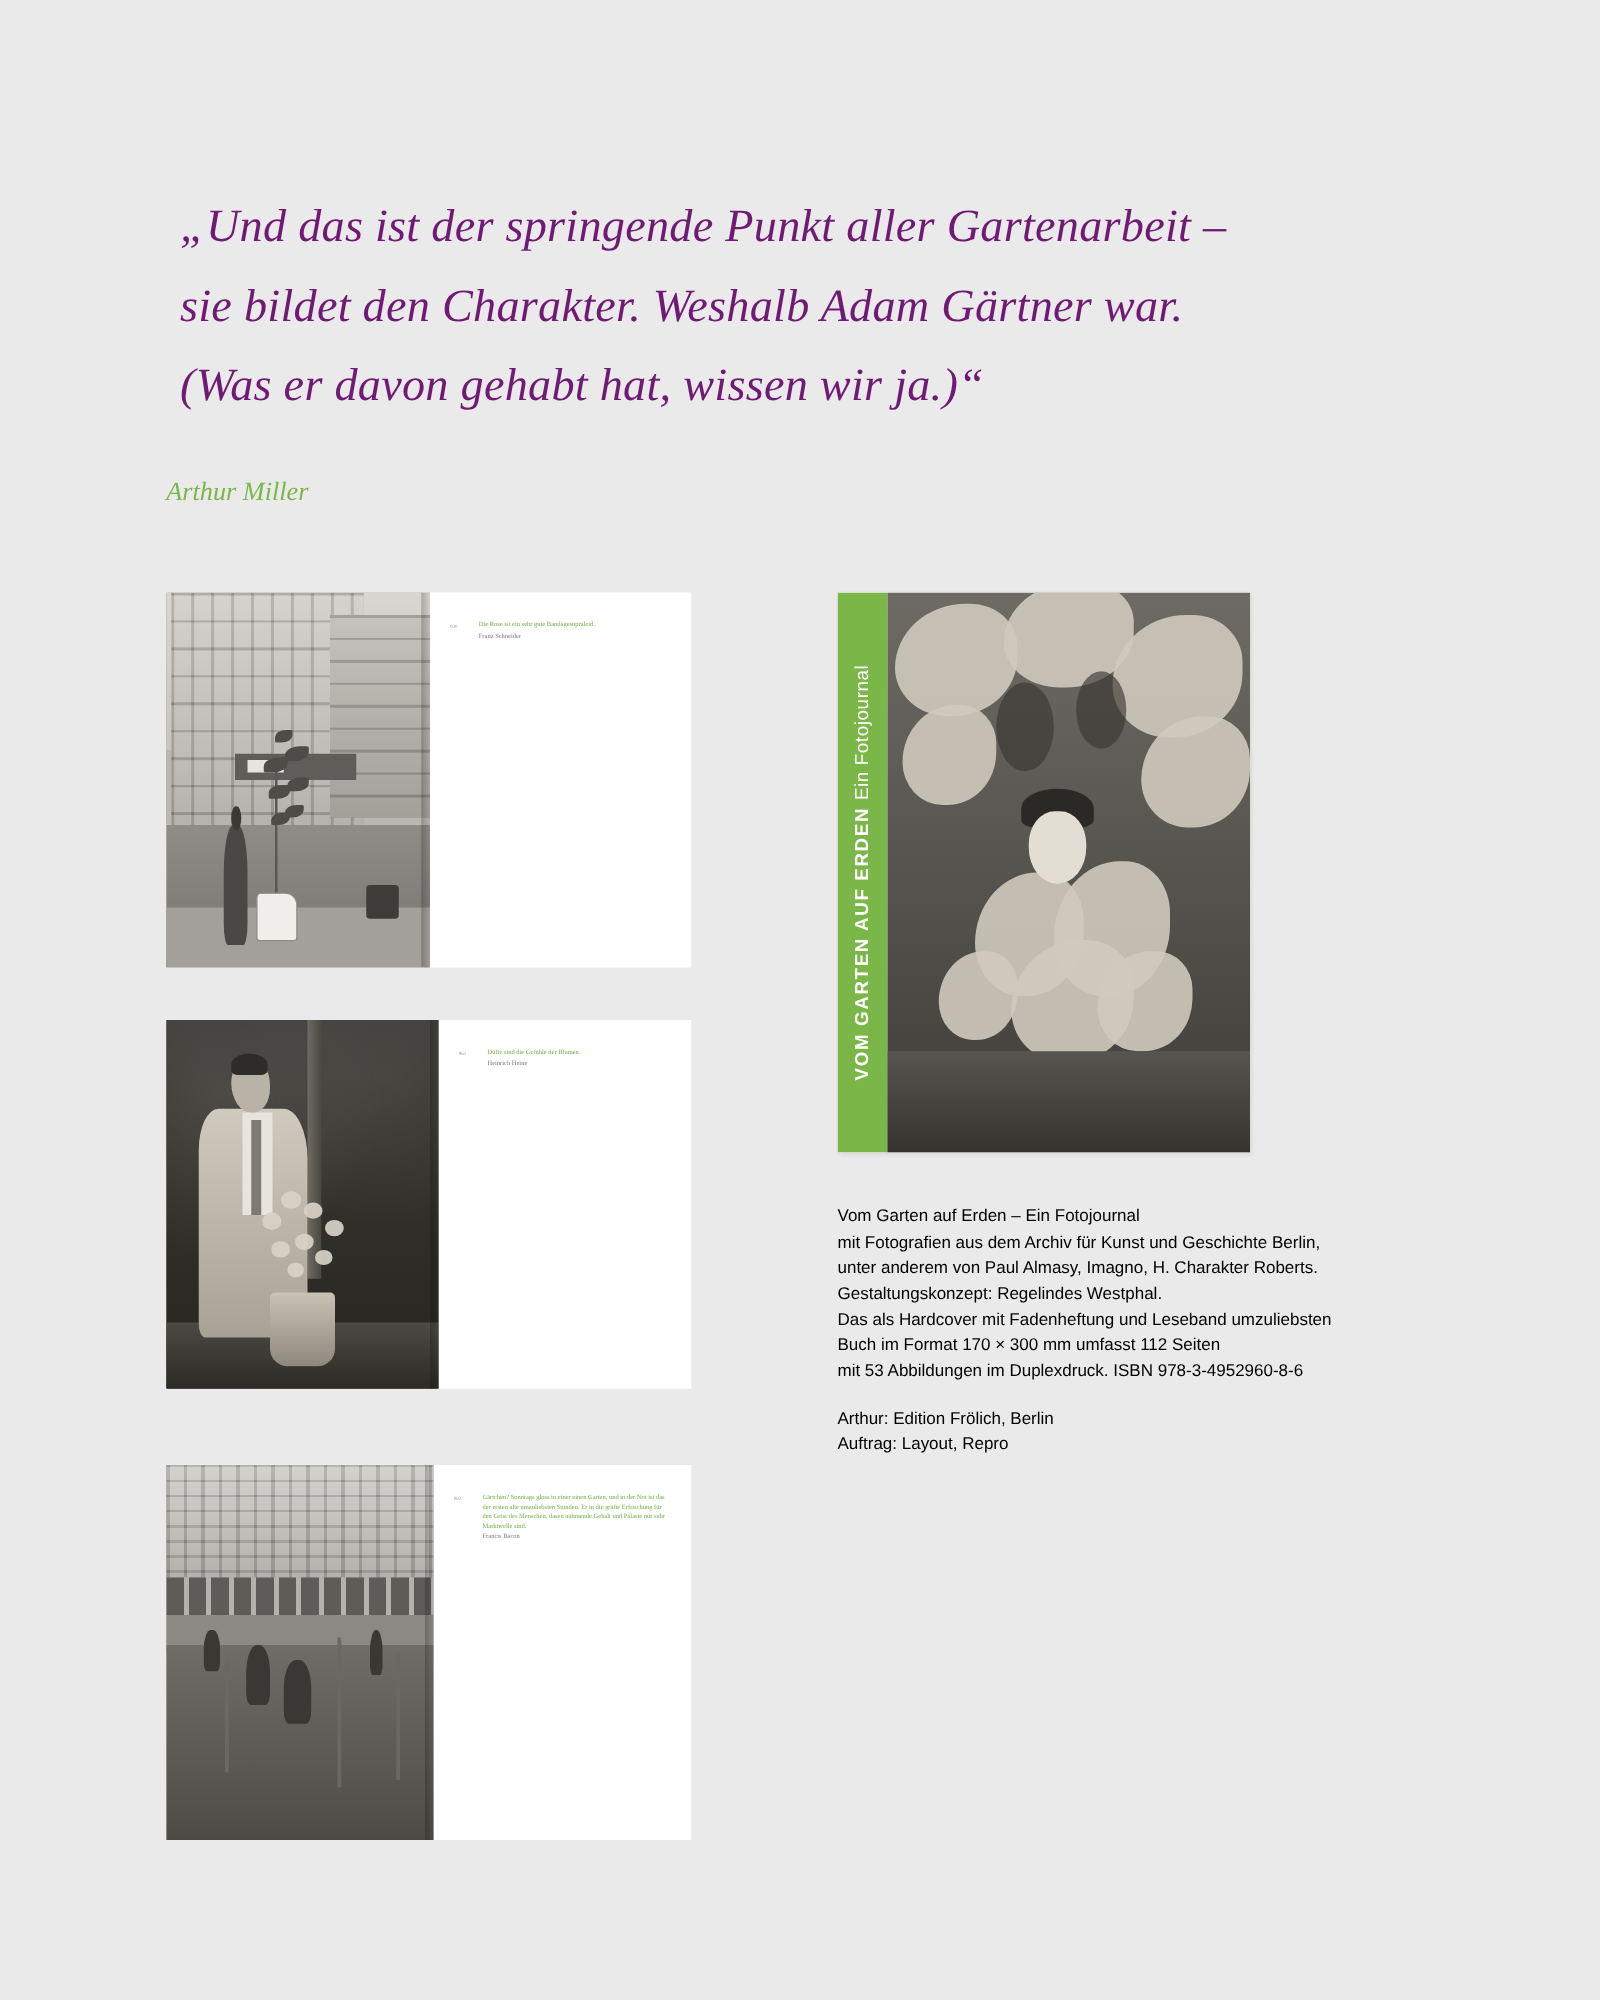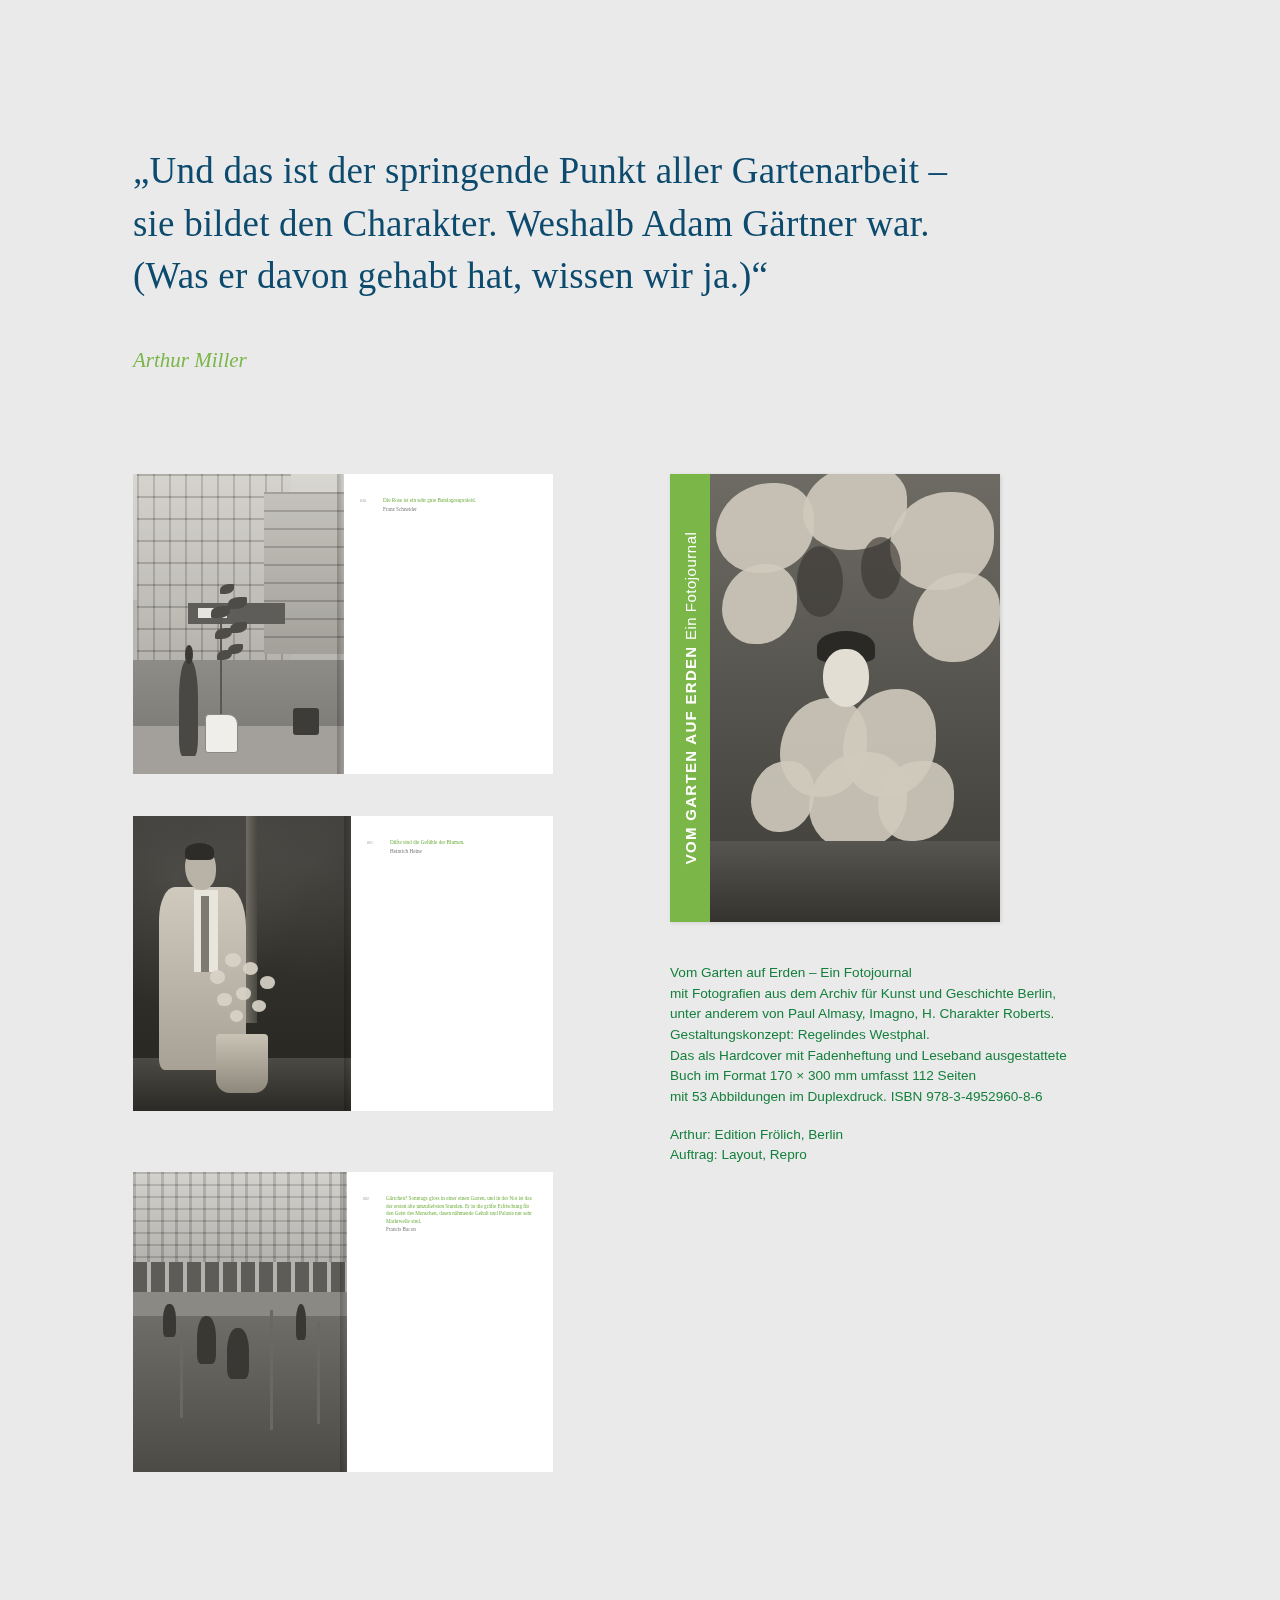--- a/index.html
+++ b/index.html
@@ -18,24 +18,25 @@
 
   
   .quote-block {
     position: absolute;
     left: 133px;
     top: 145px;
     width: 1040px;
   }
   .quote-text {
     font-family: "Liberation Serif", serif;
+    font-style: italic;
     font-size: 37px;
     line-height: 1.42;
-    color: #0c4a6e;
-    margin: 0;
+    color: #701a75;
+    margin: 11px;
     letter-spacing: 0.2px;
   }
   .quote-author {
     font-family: "Liberation Serif", serif;
     font-style: italic;
     font-size: 21px;
     color: #7ab648;
     margin-top: 45px;
   }
 
@@ -273,21 +274,21 @@
     background:linear-gradient(#57554f,#35332e);
   }
 
   
   .colophon {
     position:absolute;
     left:670px; top:963px; width:520px;
     font-family:"Liberation Sans", sans-serif;
     font-size:13.6px;
     line-height:1.52;
-    color:#15803d;
+    color:#000000;
   }
   .colophon .gap { height:17px; }
 </style>
 </head>
 <body>
 
 <div class="quote-block">
   <p class="quote-text">„Und das ist der springende Punkt aller Gartenarbeit –</p>
   <p class="quote-text">sie bildet den Charakter. Weshalb Adam Gärtner war.</p>
   <p class="quote-text">(Was er davon gehabt hat, wissen wir ja.)“</p>
@@ -410,19 +411,19 @@
     <div class="cp-face"></div>
     <div class="cp-ground"></div>
   </div>
 </div>
 
 <div class="colophon">
   <div>Vom Garten auf Erden – Ein Fotojournal</div>
   <div>mit Fotografien aus dem Archiv für Kunst und Geschichte Berlin,</div>
   <div>unter anderem von Paul Almasy, Imagno, H. Charakter Roberts.</div>
   <div>Gestaltungskonzept: Regelindes Westphal.</div>
-  <div>Das als Hardcover mit Fadenheftung und Leseband ausgestattete</div>
+  <div>Das als Hardcover mit Fadenheftung und Leseband umzuliebsten</div>
   <div>Buch im Format 170 × 300 mm umfasst 112 Seiten</div>
   <div>mit 53 Abbildungen im Duplexdruck. ISBN 978-3-4952960-8-6</div>
   <div class="gap"></div>
   <div>Arthur: Edition Frölich, Berlin</div>
   <div>Auftrag: Layout, Repro</div>
 </div>
 
 </body></html>

